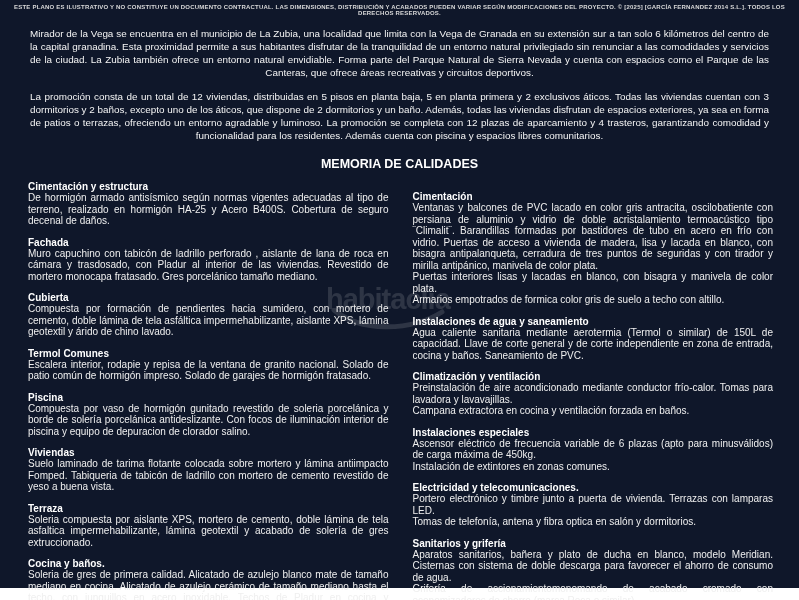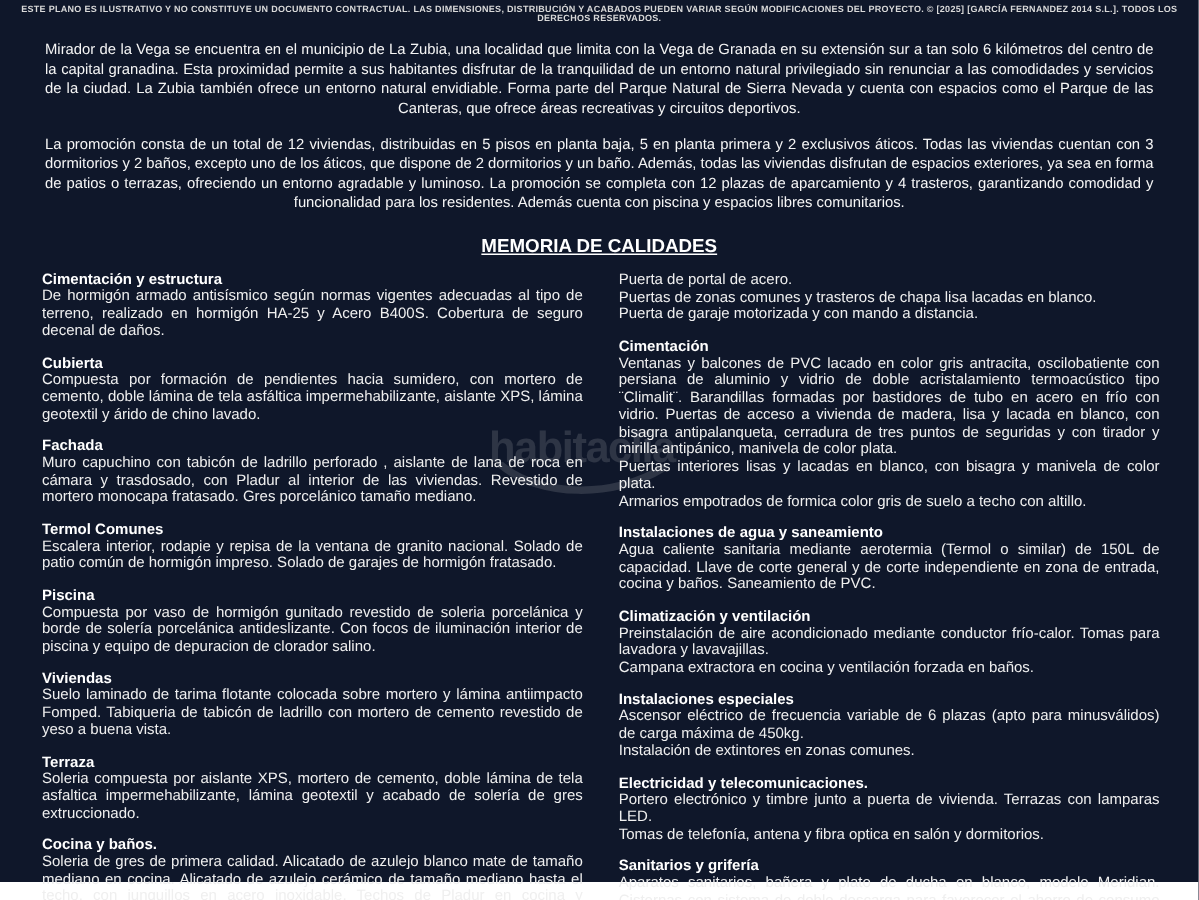--- a/index.html
+++ b/index.html
@@ -33,21 +33,20 @@
     text-align:justify;
     text-align-last:center;
     color:#f5f5f5;
   }
   .heading{
     margin:15px 0 0 0;
     text-align:center;
     font-size:12.5px;
     font-weight:bold;
     color:#ffffff;
-    text-decoration:underline;
   }
   .columns{
     display:flex;
     gap:24px;
     padding:10px 26px 0 28px;
     box-sizing:border-box;
   }
   .col{flex:1 1 0;min-width:0;}
   .spec-section{margin:0 0 10px 0;}
   .spec-title{
@@ -93,27 +92,27 @@
   <h1 class="heading">MEMORIA DE CALIDADES</h1>
 
   <div class="columns">
     <div class="col" id="col-left">
   <section class="spec-section">
     <h2 class="spec-title">Cimentación y estructura</h2>
     <p class="spec-body">De hormigón armado antisísmico según normas vigentes adecuadas al tipo de terreno, realizado en hormigón HA-25 y Acero B400S. Cobertura de seguro decenal de daños.</p>
   </section>
 
   <section class="spec-section">
-    <h2 class="spec-title">Cubierta</h2>
-    <p class="spec-body">Compuesta por formación de pendientes hacia sumidero, con mortero de cemento, doble lámina de tela asfáltica impermehabilizante, aislante XPS, lámina geotextil y árido de chino lavado.</p>
+    <h2 class="spec-title">Fachada</h2>
+    <p class="spec-body">Muro capuchino con tabicón de ladrillo perforado , aislante de lana de roca en cámara y trasdosado, con Pladur al interior de las viviendas. Revestido de mortero monocapa fratasado. Gres porcelánico tamaño mediano.</p>
   </section>
 
   <section class="spec-section">
-    <h2 class="spec-title">Fachada</h2>
-    <p class="spec-body">Muro capuchino con tabicón de ladrillo perforado , aislante de lana de roca en cámara y trasdosado, con Pladur al interior de las viviendas. Revestido de mortero monocapa fratasado. Gres porcelánico tamaño mediano.</p>
+    <h2 class="spec-title">Cubierta</h2>
+    <p class="spec-body">Compuesta por formación de pendientes hacia sumidero, con mortero de cemento, doble lámina de tela asfáltica impermehabilizante, aislante XPS, lámina geotextil y árido de chino lavado.</p>
   </section>
 
   <section class="spec-section">
     <h2 class="spec-title">Termol Comunes</h2>
     <p class="spec-body">Escalera interior, rodapie y repisa de la ventana de granito nacional. Solado de patio común de hormigón impreso. Solado de garajes de hormigón fratasado.</p>
   </section>
 
   <section class="spec-section">
     <h2 class="spec-title">Piscina</h2>
     <p class="spec-body">Compuesta por vaso de hormigón gunitado revestido de soleria porcelánica y borde de solería porcelánica antideslizante. Con focos de iluminación interior de piscina y equipo de depuracion de clorador salino.</p>
@@ -129,23 +128,20 @@
     <p class="spec-body">Soleria compuesta por aislante XPS, mortero de cemento, doble lámina de tela asfaltica impermehabilizante, lámina geotextil y acabado de solería de gres extruccionado.</p>
   </section>
 
   <section class="spec-section">
     <h2 class="spec-title">Cocina y baños.</h2>
     <p class="spec-body">Soleria de gres de primera calidad. Alicatado de azulejo blanco mate de tamaño mediano en cocina. Alicatado de azulejo cerámico de tamaño mediano hasta el techo, con junquillos en acero inoxidable. Techos de Pladur en cocina y desmontable de placas de escayola lisa en baños.</p>
   </section>
 </div>
     <div class="col" id="col-right">
   <section class="spec-section">
-    <p class="spec-body">Puerta de portal de acero.
-Puertas de zonas comunes y trasteros de chapa lisa lacadas en blanco.
-Puerta de garaje motorizada y con mando a distancia.</p>
   </section>
 
   <section class="spec-section">
     <h2 class="spec-title">Cimentación</h2>
     <p class="spec-body">Ventanas y balcones de PVC lacado en color gris antracita, oscilobatiente con persiana de aluminio y vidrio de doble acristalamiento termoacústico tipo ¨Climalit¨. Barandillas formadas por bastidores de tubo en acero en frío con vidrio. Puertas de acceso a vivienda de madera, lisa y lacada en blanco, con bisagra antipalanqueta, cerradura de tres puntos de seguridas y con tirador y mirilla antipánico, manivela de color plata.
 Puertas interiores lisas y lacadas en blanco, con bisagra y manivela de color plata.
 Armarios empotrados de formica color gris de suelo a techo con altillo.</p>
   </section>
 
   <section class="spec-section">

